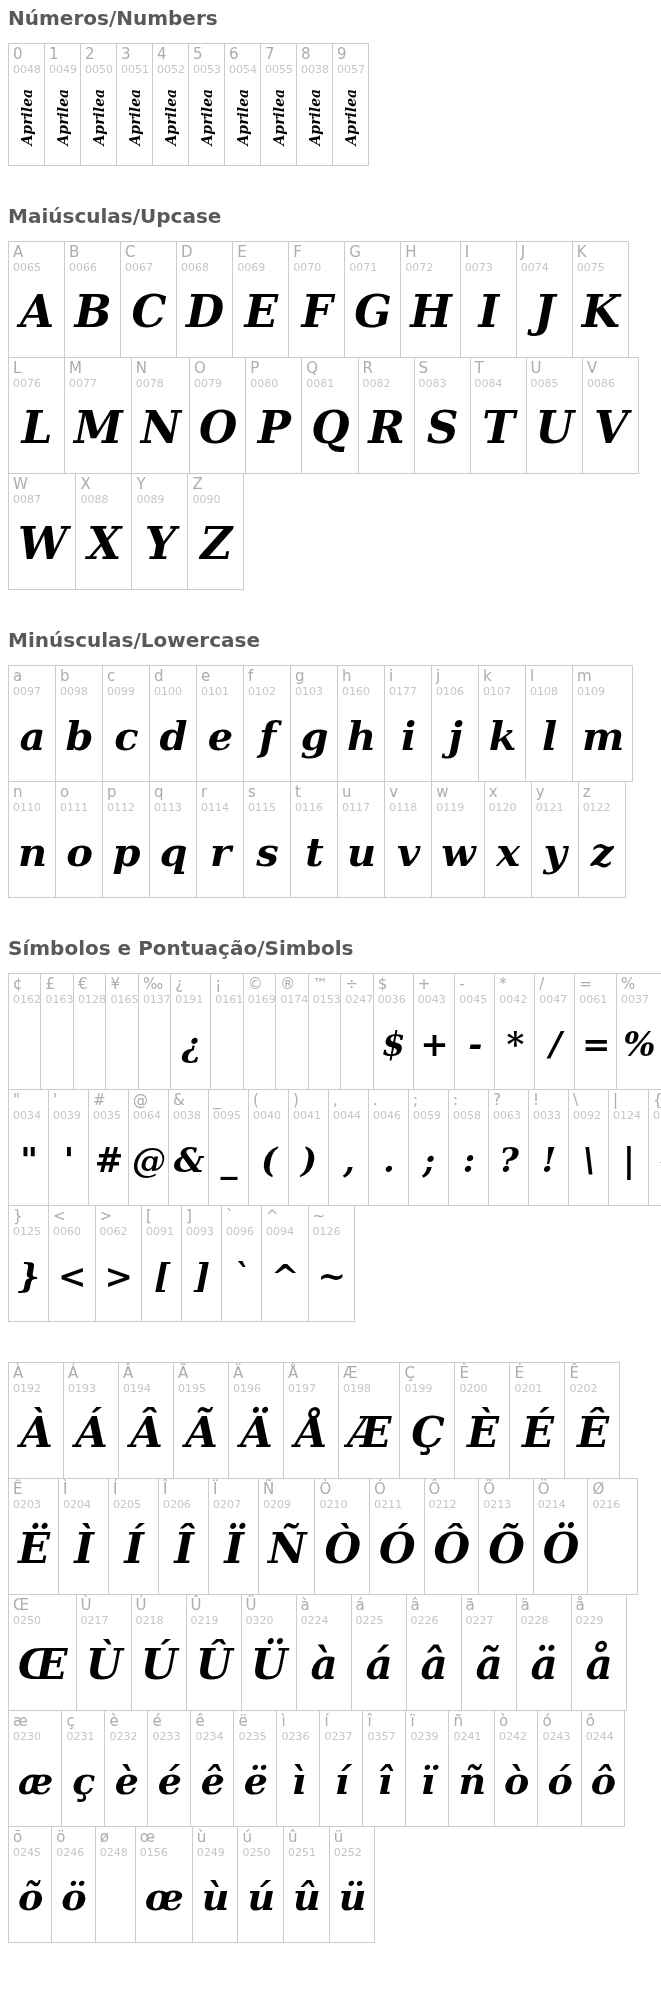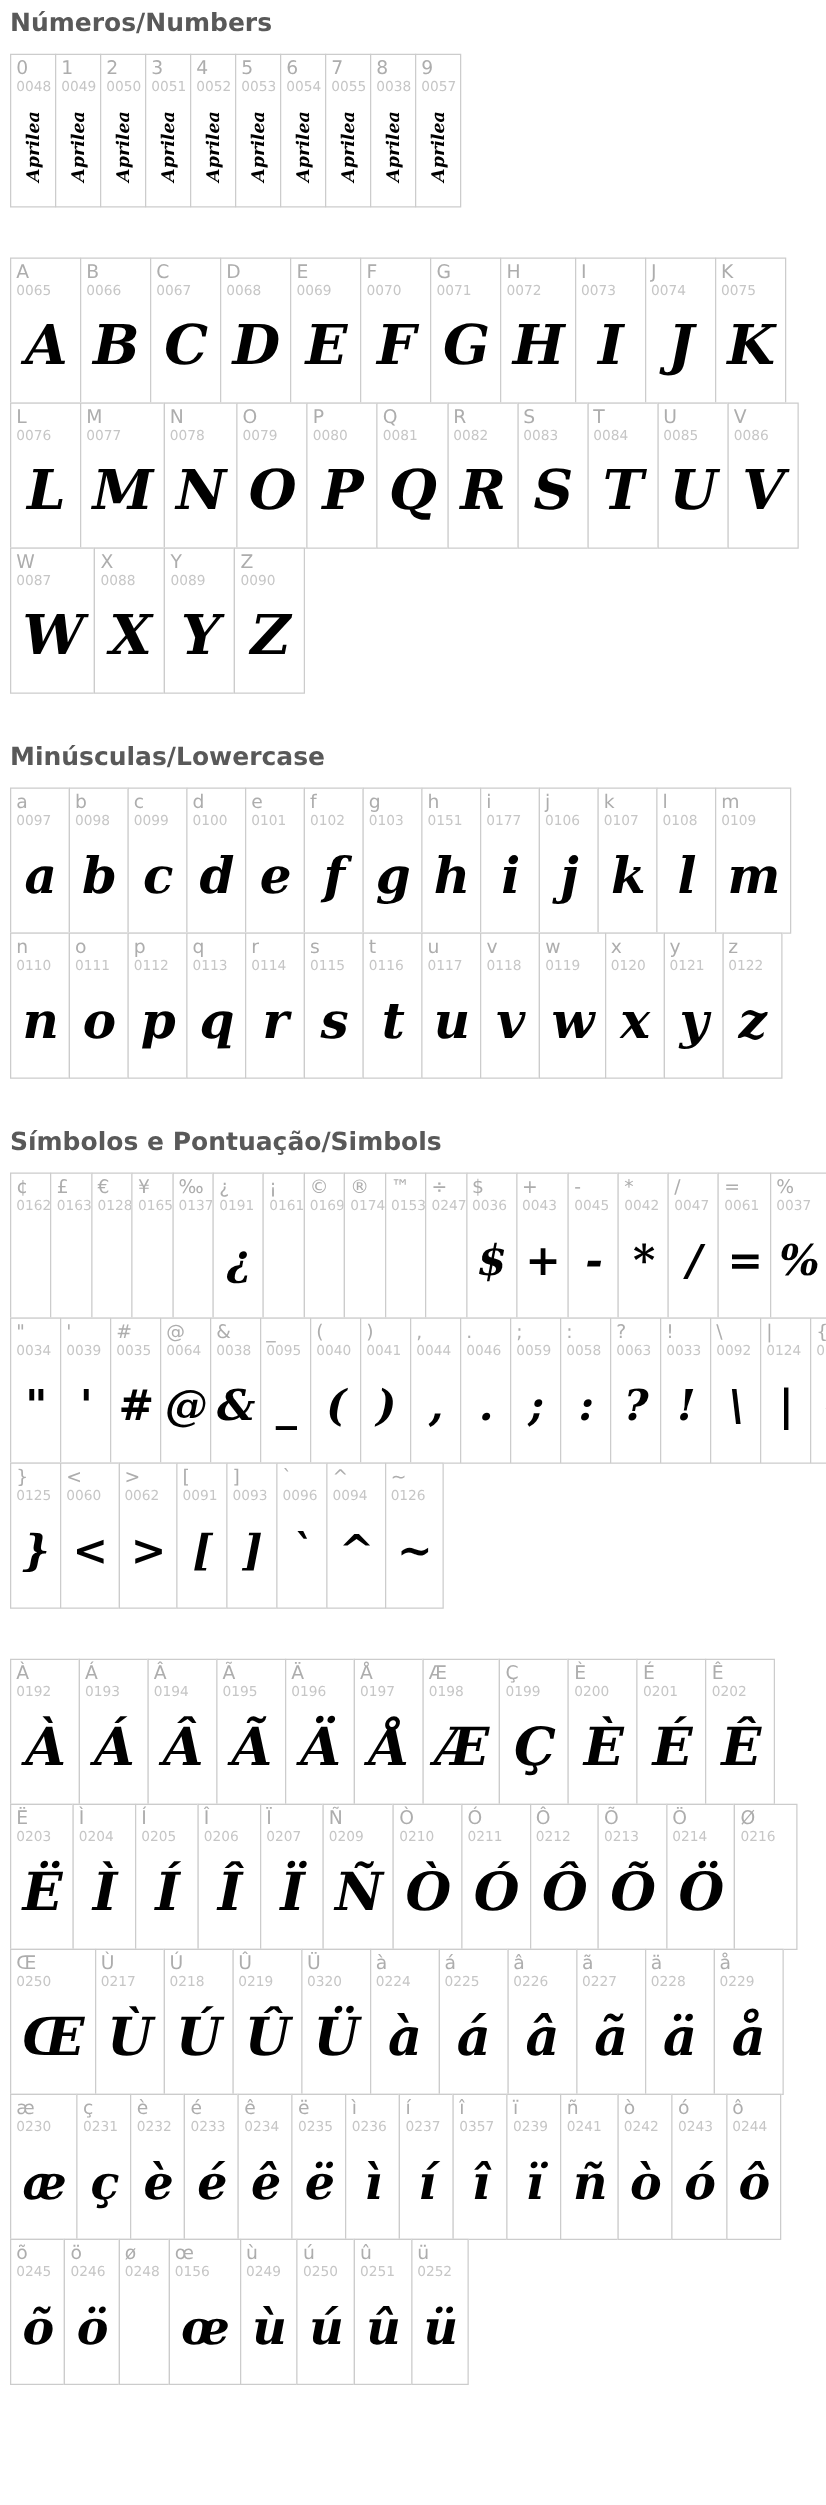--- a/index.html
+++ b/index.html
@@ -130,20 +130,21 @@
           <div class="cell-glyph rotated">Aprilea</div>
         </div>
         <div class="cell has-glyph">
           <div class="cell-char">9</div>
           <div class="cell-code">0057</div>
           <div class="cell-glyph rotated">Aprilea</div>
         </div>
       </div>
     </div>
     <div class="section sec1">
+      <h2 class="section-title">Maiúsculas/Upcase</h2>
       <div class="row row-0">
         <div class="cell has-glyph">
           <div class="cell-char">A</div>
           <div class="cell-code">0065</div>
           <div class="cell-glyph">A</div>
         </div>
         <div class="cell has-glyph">
           <div class="cell-char">B</div>
           <div class="cell-code">0066</div>
           <div class="cell-glyph">B</div>
@@ -307,21 +308,21 @@
           <div class="cell-code">0102</div>
           <div class="cell-glyph">f</div>
         </div>
         <div class="cell has-glyph">
           <div class="cell-char">g</div>
           <div class="cell-code">0103</div>
           <div class="cell-glyph">g</div>
         </div>
         <div class="cell has-glyph">
           <div class="cell-char">h</div>
-          <div class="cell-code">0151</div>
+          <div class="cell-code">0160</div>
           <div class="cell-glyph">h</div>
         </div>
         <div class="cell has-glyph">
           <div class="cell-char">i</div>
           <div class="cell-code">0177</div>
           <div class="cell-glyph">i</div>
         </div>
         <div class="cell has-glyph">
           <div class="cell-char">j</div>
           <div class="cell-code">0106</div>

